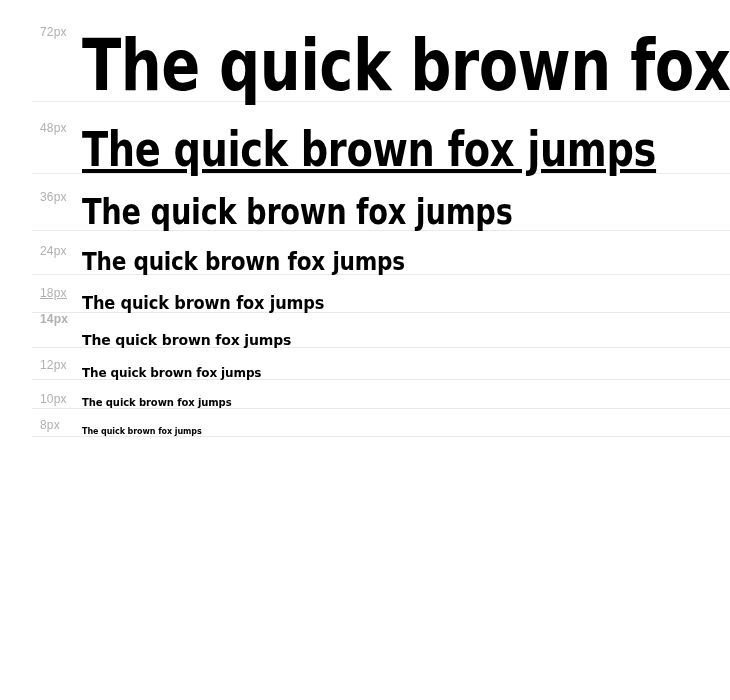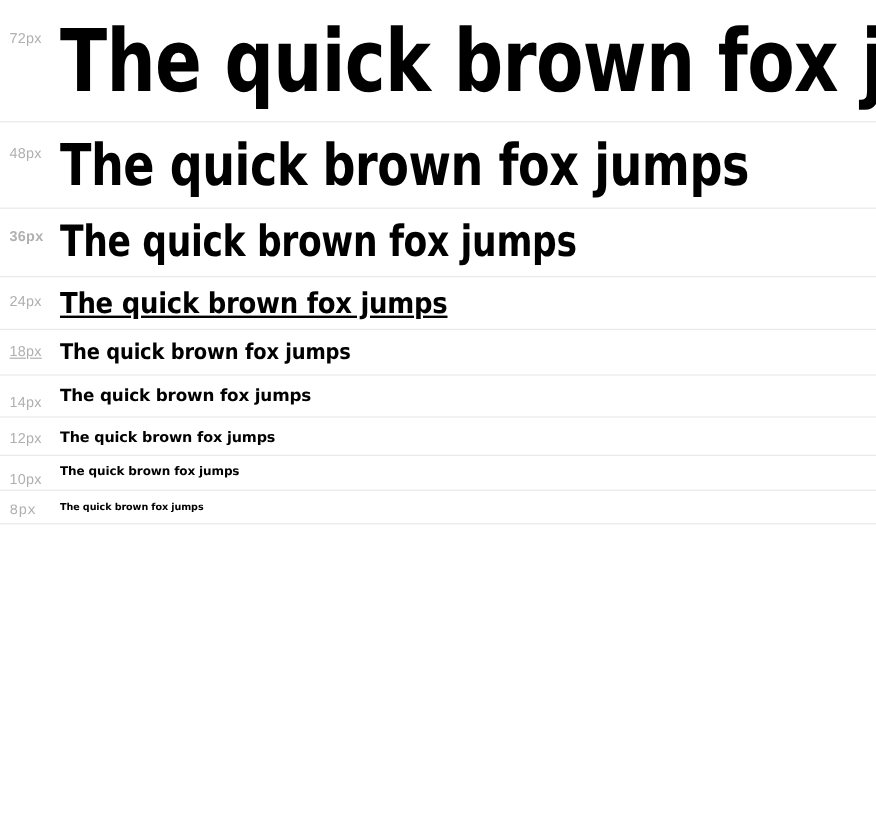--- a/index.html
+++ b/index.html
@@ -13,25 +13,26 @@
     background: var(--bg, #ffffff);
     font-family: "Liberation Sans", sans-serif;
   }
   .waterfall {
     width: 730px;
   }
   .row {
     position: relative;
     box-sizing: border-box;
     display: flex;
-    align-items: center;
+    align-items: flex-end;
     padding-left: 50px;
     white-space: nowrap;
     border-bottom: 1px solid var(--divider, #e9e9e9);
     background: transparent;
+    margin-left: 32px;
   }
   .size-label {
     position: absolute;
     left: 8px;
     font-size: 12px;
     line-height: 12px;
     color: var(--label, #b0b0b0);
     letter-spacing: 0.2px;
   }
   .sample {
@@ -40,28 +41,28 @@
     font-weight: 700;
     color: var(--ink, #000000);
     line-height: 1;
     letter-spacing: -0.01em;
     transform-origin: 0 50%;
     position: relative;
     z-index: 1;
   }
   
   .r0 { height: 102px; } .r0 .sample { transform: scaleX(0.80); } .r0 .size-label { top: 26px; }
-  .r1 { height: 72px;  } .r1 .sample { transform: scaleX(0.80); } .r1 .size-label { top: 20px; }
-  .r2 { height: 57px;  } .r2 .sample { transform: scaleX(0.80); } .r2 .size-label { top: 17px; font-weight: bold; }
-  .r3 { height: 44px; text-decoration: underline;  } .r3 .sample { transform: scaleX(0.90); } .r3 .size-label { top: 14px; }
+  .r1 { height: 72px; text-decoration: underline;  } .r1 .sample { transform: scaleX(0.80); } .r1 .size-label { top: 20px; }
+  .r2 { height: 57px;  } .r2 .sample { transform: scaleX(0.80); } .r2 .size-label { top: 17px; }
+  .r3 { height: 44px;  } .r3 .sample { transform: scaleX(0.90); } .r3 .size-label { top: 14px; }
   .r4 { height: 38px;  } .r4 .sample { transform: scaleX(0.90); } .r4 .size-label { top: 12px; text-decoration: underline; }
-  .r5 { height: 35px;  } .r5 .size-label { top: 16px; }
+  .r5 { height: 35px;  } .r5 .size-label { top: 0; font-weight: bold; }
   .r6 { height: 32px;  } .r6 .size-label { top: 11px; }
   .r7 { height: 29px;  } .r7 .size-label { top: 13px; }
-  .r8 { height: 28px;  } .r8 .size-label { top: 10px; font-family: Liberation Mono, monospace; }
+  .r8 { height: 28px;  } .r8 .size-label { top: 10px; }
 </style>
 </head>
 <body>
 
 <div class="waterfall">
   <div class="row r0">
     <span class="size-label">72px</span>
     <span class="sample" style="font-size: 72px;">The quick brown fox jumps</span>
   </div>
   <div class="row r1">

